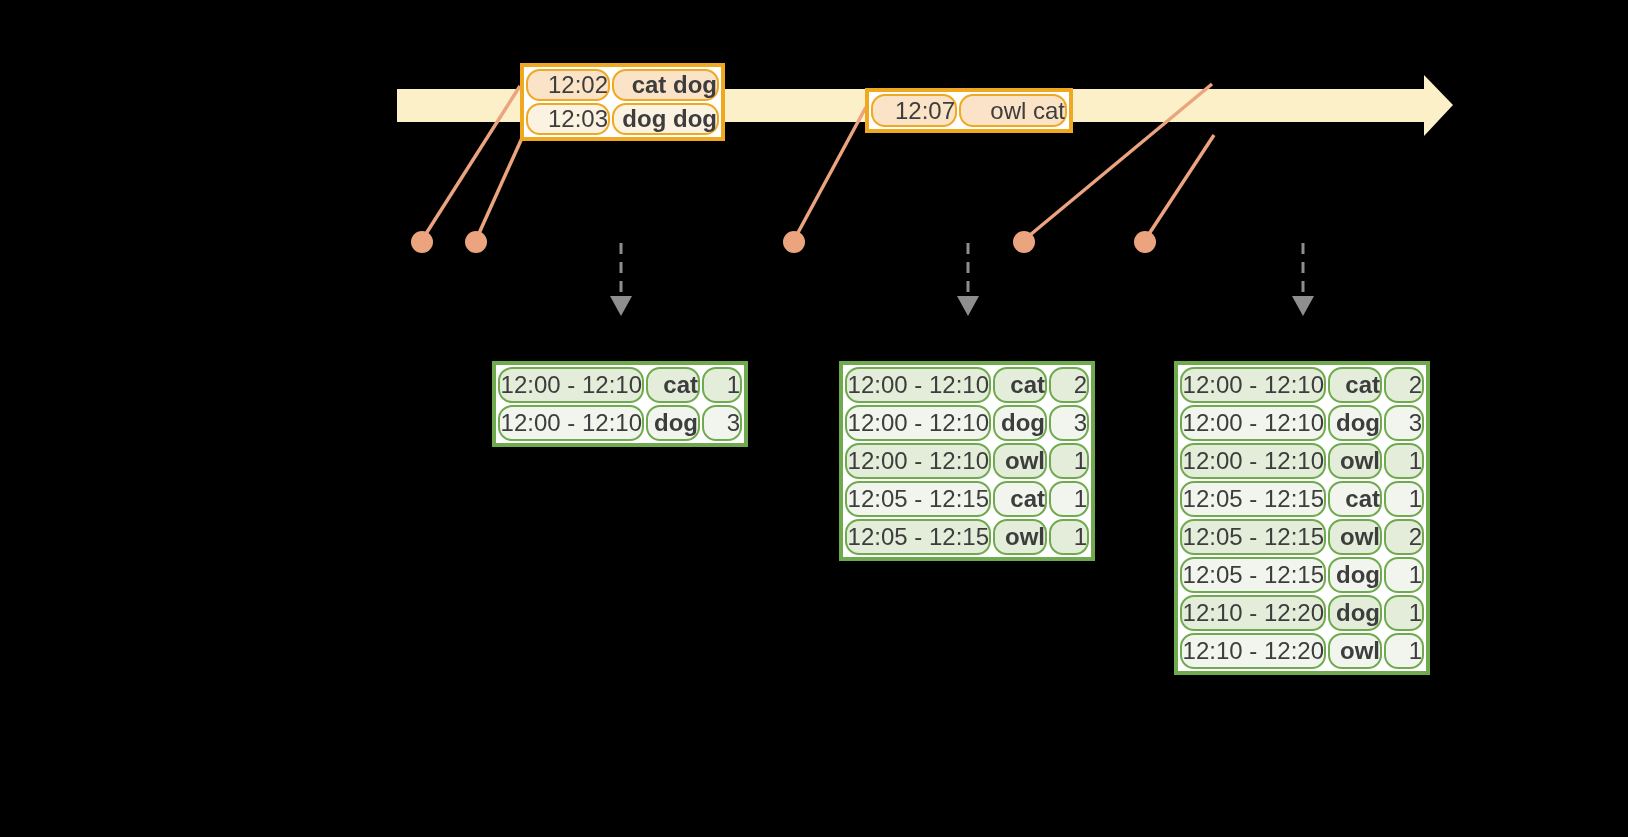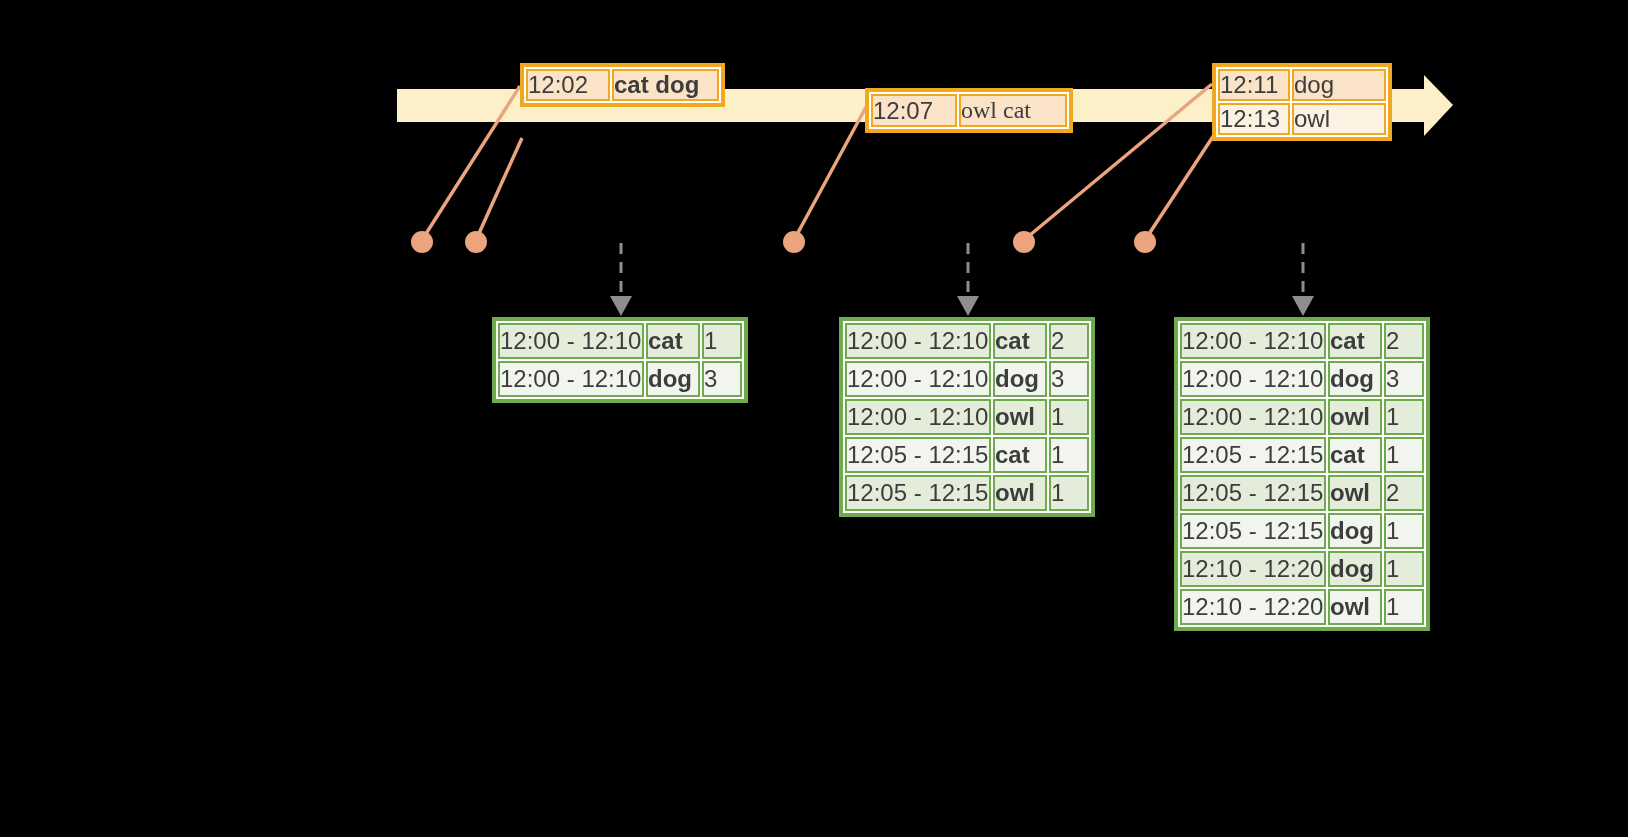--- a/index.html
+++ b/index.html
@@ -23,33 +23,33 @@
     color:var(--text);
   }
   svg.overlay{position:absolute;left:0;top:0;width:1628px;height:837px;display:block;}
   .band{fill:var(--timeline_fill);}
   .conn{stroke:var(--connector);stroke-width:3.5;fill:none;}
   .dot{fill:var(--connector);}
   .trig{stroke:var(--trigger_arrow);stroke-width:3;stroke-dasharray:11 8;fill:none;}
   .trighead{fill:var(--trigger_arrow);}
 
   table{position:absolute;border-collapse:separate;border-spacing:2px;background:#ffffff;}
-  td{text-align:left;vertical-align:middle;font-size:24px;color:var(--text);padding:0;}
+  td{text-align:right;vertical-align:middle;font-size:24px;color:var(--text);padding:0;border-radius:14px;}
 
   
   .event-box{border:4px solid var(--event_border);}
   .event-box td{border:2px solid var(--event_border);}
   .event-box tr.odd  td{background:var(--event_row_odd_fill);}
   .event-box tr.even td{background:var(--event_row_even_fill);}
   #eb1{left:520px;top:63px;}  #eb1 td{height:27px;} #eb1 td.t{width:80px;} #eb1 td.w{width:103px;font-weight:bold;}
-  #eb2{left:865px;top:88px;}  #eb2 td{height:29px;margin-top:41px;} #eb2 td.t{width:82px;} #eb2 td.w{width:104px;font-family:Liberation Serif, serif;}
+  #eb2{left:865px;top:88px;}  #eb2 td{height:29px;margin-top:41px;} #eb2 td.t{width:82px;} #eb2 td.w{width:104px;}
   #eb3{left:1212px;top:63px;} #eb3 td{height:26px;} #eb3 td.t{width:68px;} #eb3 td.w{width:90px;}
 
   
-  .result-table{border:4px solid var(--table_border);}
+  .result-table{border:4px solid var(--table_border);margin-top:44px;}
   .result-table td{border:2px solid var(--table_border);height:32px;}
   .result-table td.win{width:142px;}
   .result-table td.word{width:50px;font-weight:bold;}
   .result-table td.cnt{width:36px;}
   .result-table tr:nth-child(odd)  td{background:var(--table_row_odd_fill);}
   .result-table tr:nth-child(even) td{background:var(--table_row_even_fill);}
   #rt1{left:492px;top:317px;}
   #rt2{left:839px;top:317px;}
   #rt3{left:1174px;top:317px;}
 </style>
@@ -82,44 +82,36 @@
     <line class="trig" x1="1303" y1="243" x2="1303" y2="297"></line>
     <polygon class="trighead" points="1292,296 1314,296 1303,316"></polygon>
   </svg>
 
   <table class="event-box" id="eb1">
     <tbody>
         <tr class="odd">
       <td class="t">12:02</td>
       <td class="w">cat dog</td>
     </tr>
+    <tr class="even">
+      <td class="t">12:03</td>
+      <td class="w">dog dog</td>
+    </tr>
   </tbody>
     </table>
 
   <table class="event-box" id="eb2">
     <tbody>
         <tr class="odd">
       <td class="t">12:07</td>
       <td class="w">owl cat</td>
     </tr>
   </tbody>
     </table>
 
-  <table class="event-box" id="eb3">
-    <tbody>
-        <tr class="odd">
-      <td class="t">12:11</td>
-      <td class="w">dog</td>
-    </tr>
-    <tr class="even">
-      <td class="t">12:13</td>
-      <td class="w">owl</td>
-    </tr>
-  </tbody>
-    </table>
 
   <table class="result-table" id="rt1">
     <tbody>
         <tr>
       <td class="win">12:00 - 12:10</td>
       <td class="word">cat</td>
       <td class="cnt">1</td>
     </tr>
     <tr>
       <td class="win">12:00 - 12:10</td>

